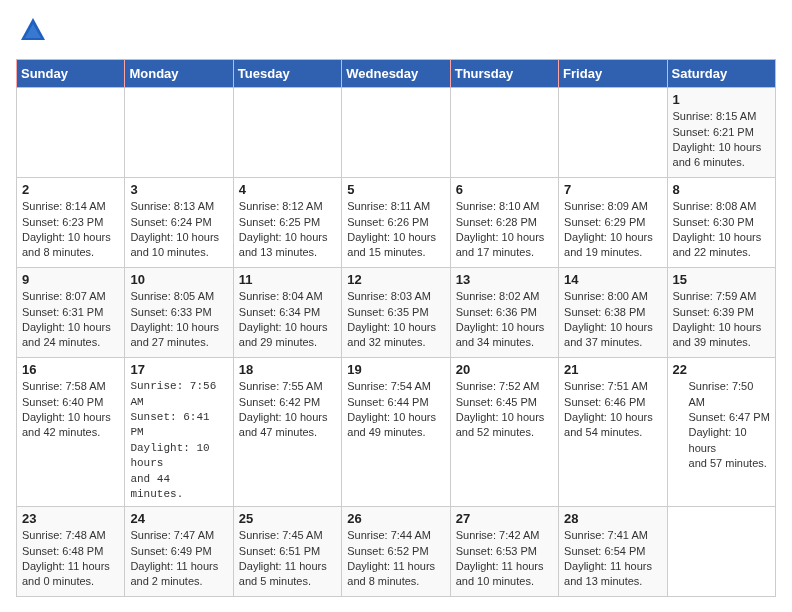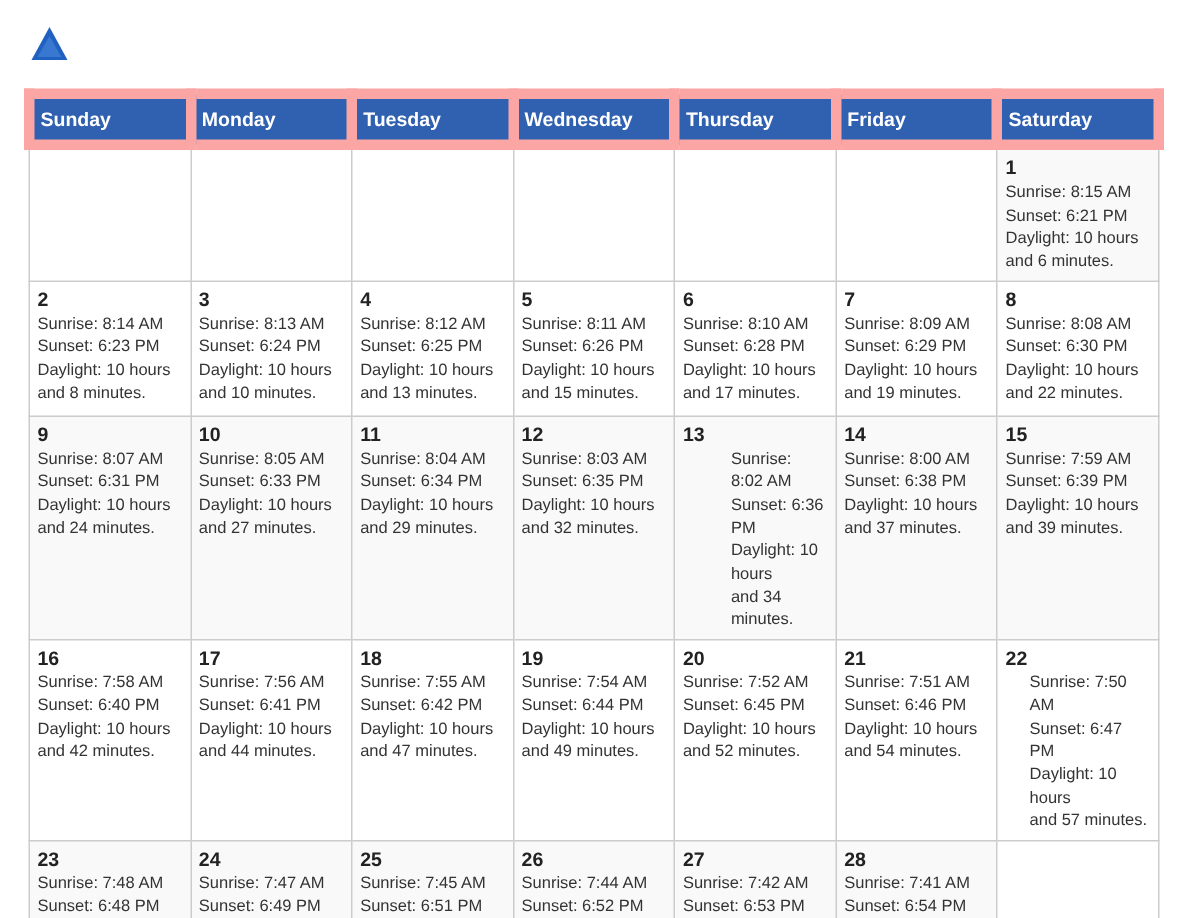--- a/index.html
+++ b/index.html
@@ -45,21 +45,21 @@
       border-collapse: collapse;
       table-layout: fixed;
     }
     thead tr th {
       background: #3060b0;
       color: #fff;
       font-size: 13px;
       font-weight: bold;
       padding: 6px 4px;
       text-align: left;
-      border: 7px solid #fca5a5;
+      border: 1px solid #fca5a5;
     }
     tbody tr td {
       border: 1px solid #ccc;
       vertical-align: top;
       padding: 4px 5px;
       height: 90px;
       font-size: 10.5px;
       color: #333;
       background: #fff;
     }
@@ -210,21 +210,21 @@
         </td>
         <td>
           <span class="day-num">12</span>
           <div class="day-info" style="white-space: pre-line;">Sunrise: 8:03 AM
 Sunset: 6:35 PM
 Daylight: 10 hours
 and 32 minutes.</div>
         </td>
         <td>
           <span class="day-num">13</span>
-          <div class="day-info" style="white-space: pre-line; margin-left: 32px;">Sunrise: 8:02 AM
+          <div class="day-info" style="white-space: pre-line;">Sunrise: 8:02 AM
 Sunset: 6:36 PM
 Daylight: 10 hours
 and 34 minutes.</div>
         </td>
         <td>
           <span class="day-num">14</span>
           <div class="day-info" style="white-space: pre-line;">Sunrise: 8:00 AM
 Sunset: 6:38 PM
 Daylight: 10 hours
 and 37 minutes.</div>
@@ -240,21 +240,21 @@
       <tr>
         <td>
           <span class="day-num">16</span>
           <div class="day-info" style="white-space: pre-line;">Sunrise: 7:58 AM
 Sunset: 6:40 PM
 Daylight: 10 hours
 and 42 minutes.</div>
         </td>
         <td>
           <span class="day-num">17</span>
-          <div class="day-info" style="white-space: pre-line;">Sunrise: 7:56 AM
+          <div class="day-info" style="white-space: pre-line; font-family: Liberation Mono, monospace;">Sunrise: 7:56 AM
 Sunset: 6:41 PM
 Daylight: 10 hours
 and 44 minutes.</div>
         </td>
         <td>
           <span class="day-num">18</span>
           <div class="day-info" style="white-space: pre-line;">Sunrise: 7:55 AM
 Sunset: 6:42 PM
 Daylight: 10 hours
 and 47 minutes.</div>

